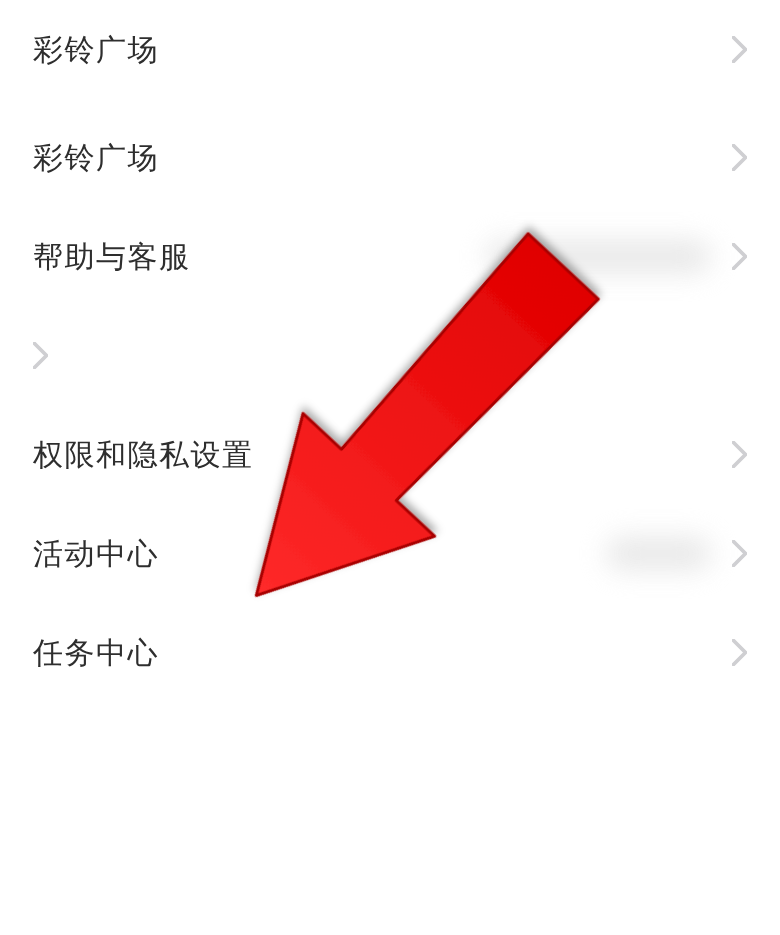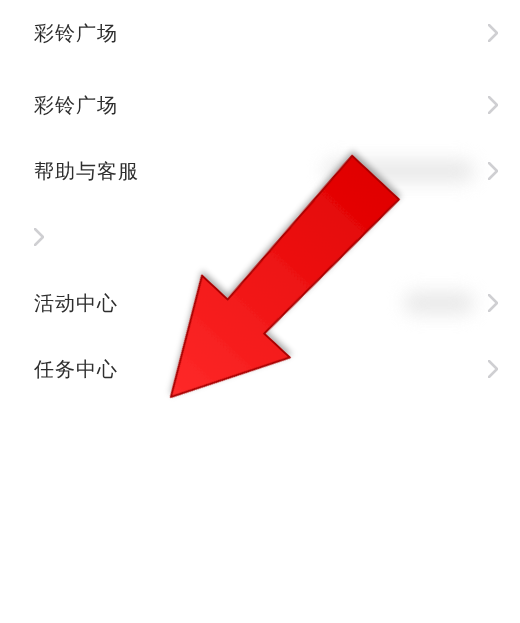--- a/index.html
+++ b/index.html
@@ -10,21 +10,21 @@
       height: 623px;
       position: relative;
       overflow: hidden;
     }
     .list { display: flex; flex-direction: column; }
     .row {
       display: flex;
       align-items: center;
       justify-content: space-between;
       height: 66px;
-      padding: 0 22px 0 34px;
+      padding: 0 22px 0 22px;
       cursor: pointer;
     }
     .gap { height: 6px; }
     .label-wrap { display: flex; align-items: flex-start; position: relative; }
     .label {
       color: #2e2e2e;
       font-size: 20px;
       letter-spacing: 1px;
     }
     .red-dot {
@@ -102,20 +102,32 @@
   <div class="row">
     <div class="right-side">
       <span class="chevron">
         <svg width="10" height="18" viewBox="0 0 10 18">
             <path d="M1 1 L9 9 L1 17" fill="none" stroke="#cfcfd2" stroke-width="2.5" stroke-linecap="round" stroke-linejoin="round"></path>
           </svg>
       </span>
     </div>
   </div>
 
+  <div class="row">
+    <div class="label-wrap">
+      <span class="label">权限和隐私设置</span>
+    </div>
+    <div class="right-side">
+      <span class="chevron">
+        <svg width="10" height="18" viewBox="0 0 10 18">
+            <path d="M1 1 L9 9 L1 17" fill="none" stroke="#cfcfd2" stroke-width="2.5" stroke-linecap="round" stroke-linejoin="round"></path>
+          </svg>
+      </span>
+    </div>
+  </div>
 
   <div class="row">
     <div class="label-wrap">
       <span class="label">活动中心</span>
     </div>
     <div class="right-side">
       <span class="blur gray" style="width:70px;height:22px;"></span>
       <span class="chevron">
         <svg width="10" height="18" viewBox="0 0 10 18">
             <path d="M1 1 L9 9 L1 17" fill="none" stroke="#cfcfd2" stroke-width="2.5" stroke-linecap="round" stroke-linejoin="round"></path>

